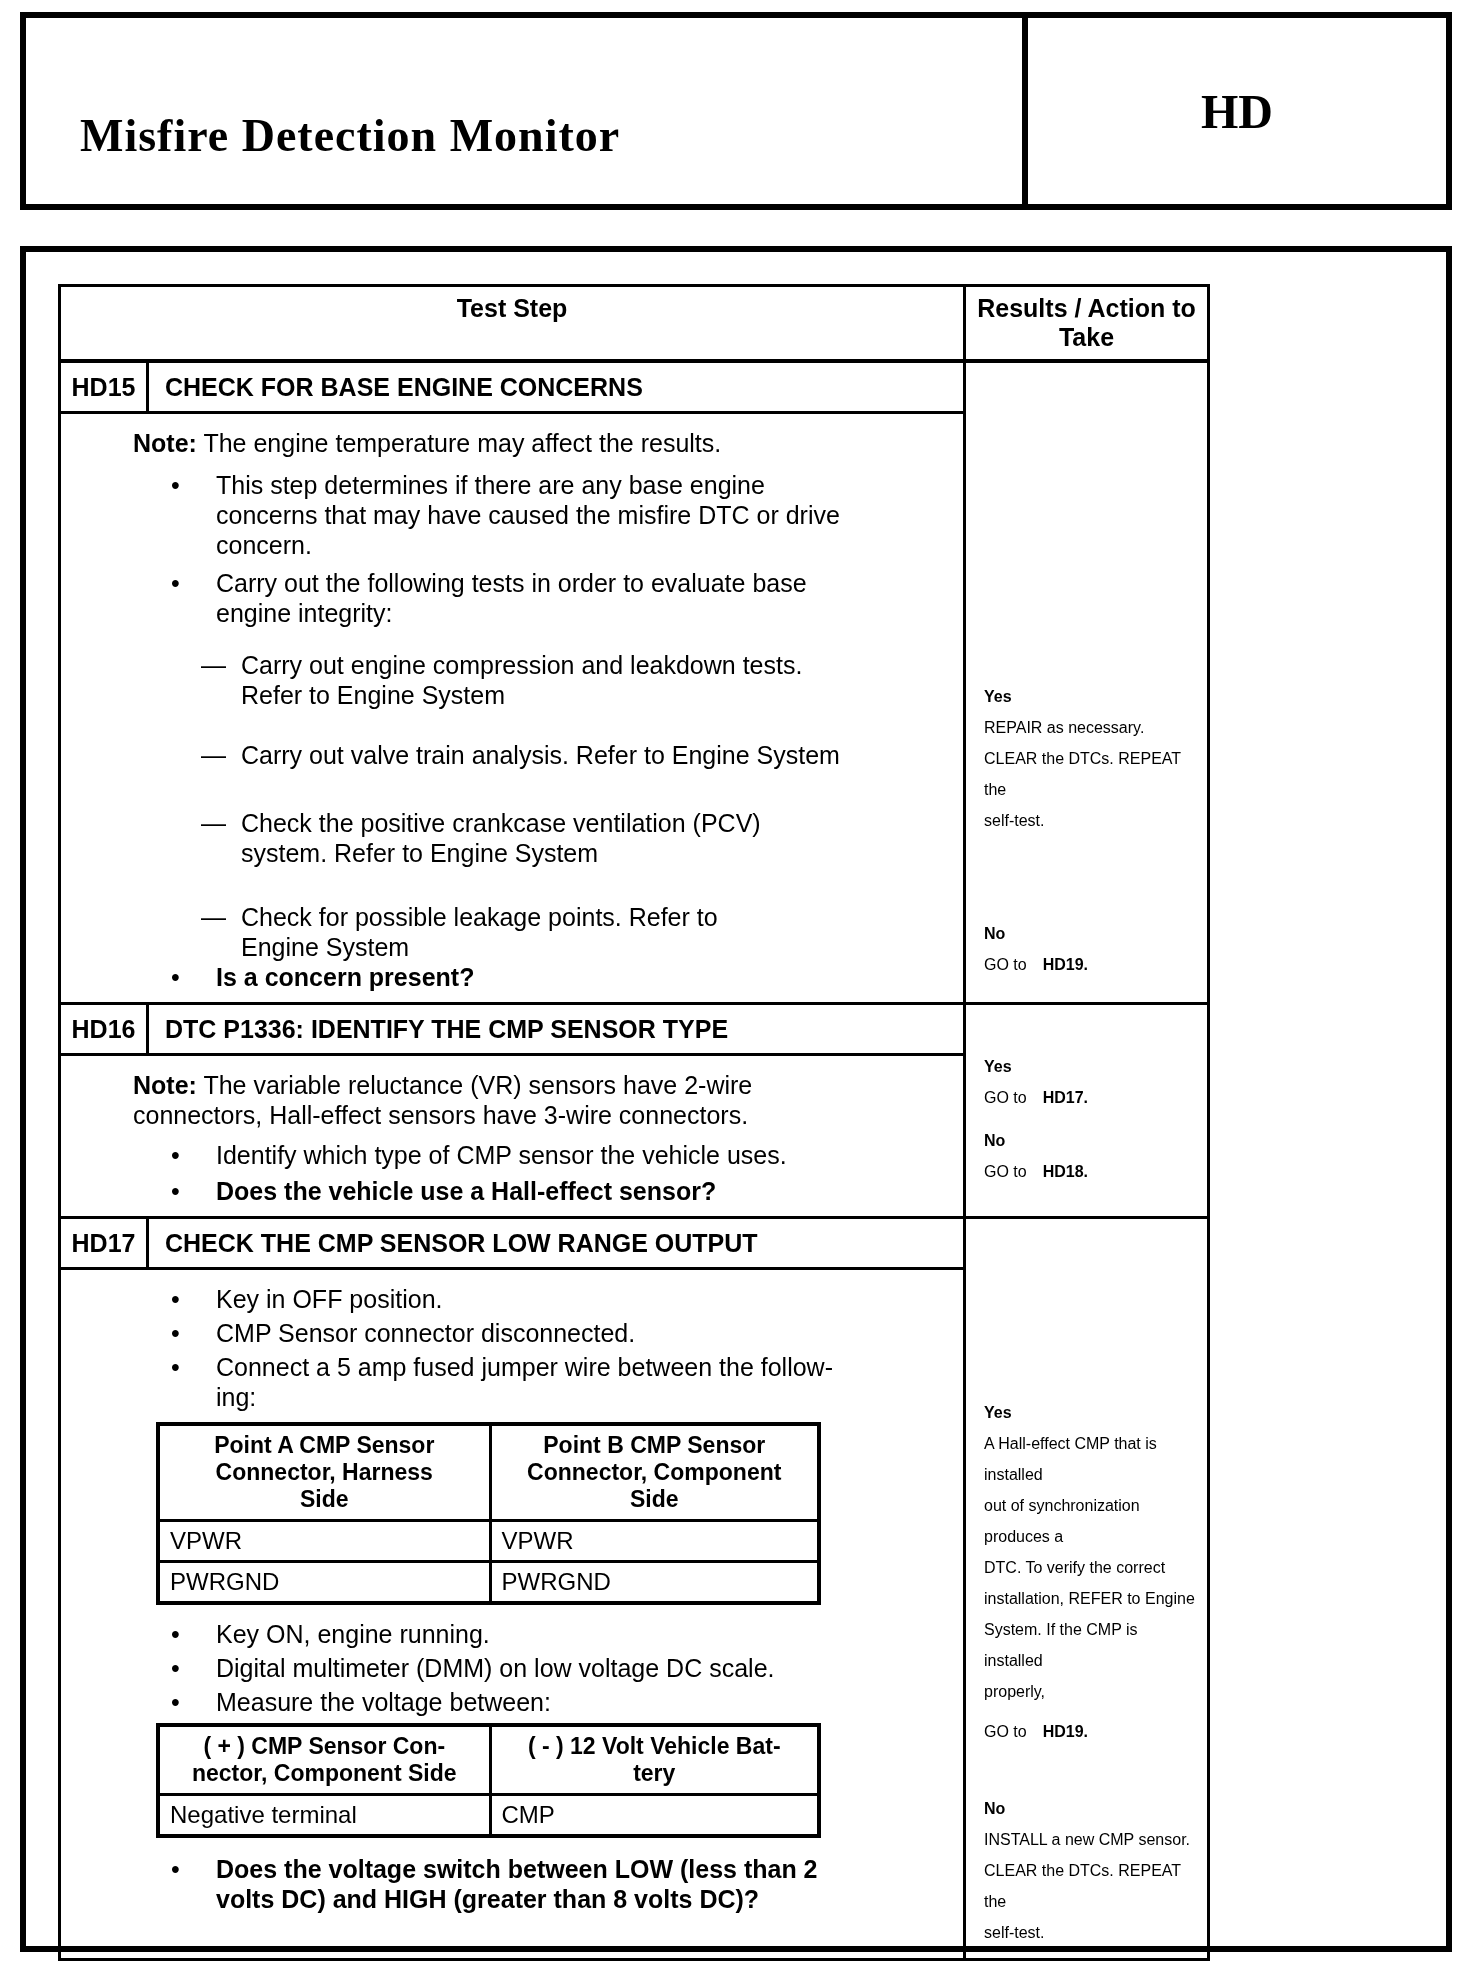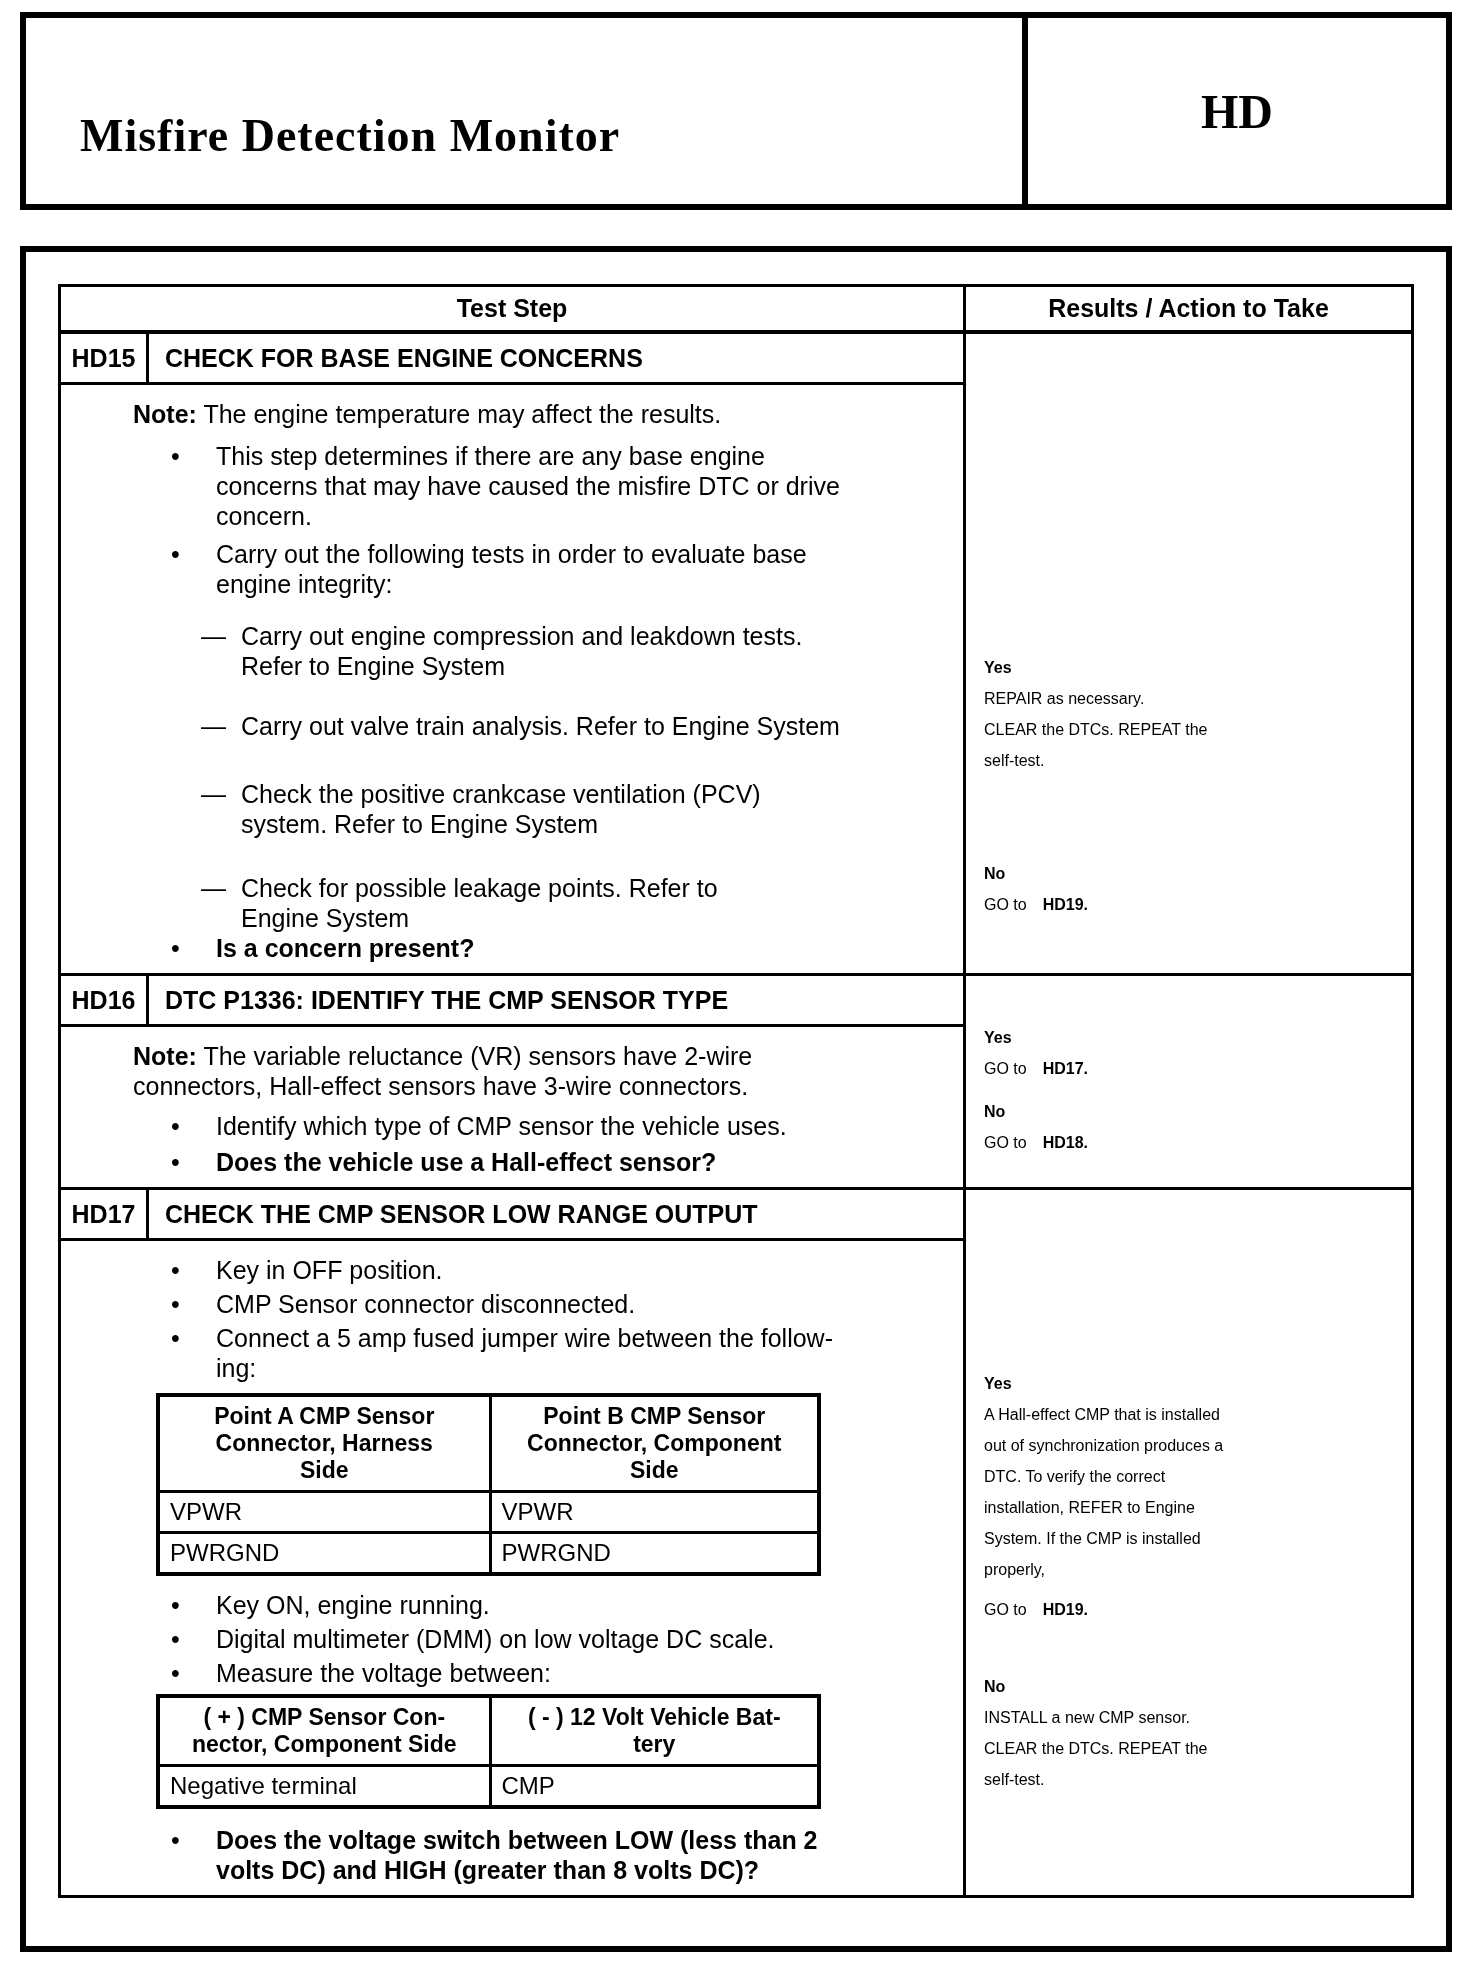--- a/index.html
+++ b/index.html
@@ -28,21 +28,21 @@
   
   .main-box {
     position: absolute; left: 20px; top: 246px;
     width: 1432px; height: 1706px;
     border: 6px solid #000; box-sizing: border-box;
   }
 
   
   .test-table {
     position: absolute; left: 32px; top: 32px;
-    width: 1356px;
+    width: 1152px;
     border: 3px solid #000;
     box-sizing: border-box;
   }
   .thead { display: grid; grid-template-columns: 902px 1fr; border-bottom: 4px solid #000; }
   .th { font-weight: bold; font-size: 25px; text-align: center; padding: 7px 4px; }
   .th + .th { border-left: 3px solid #000; }
 
   .section { display: grid; grid-template-columns: 902px 1fr; }
   .section + .section { border-top: 3px solid #000; }
 

